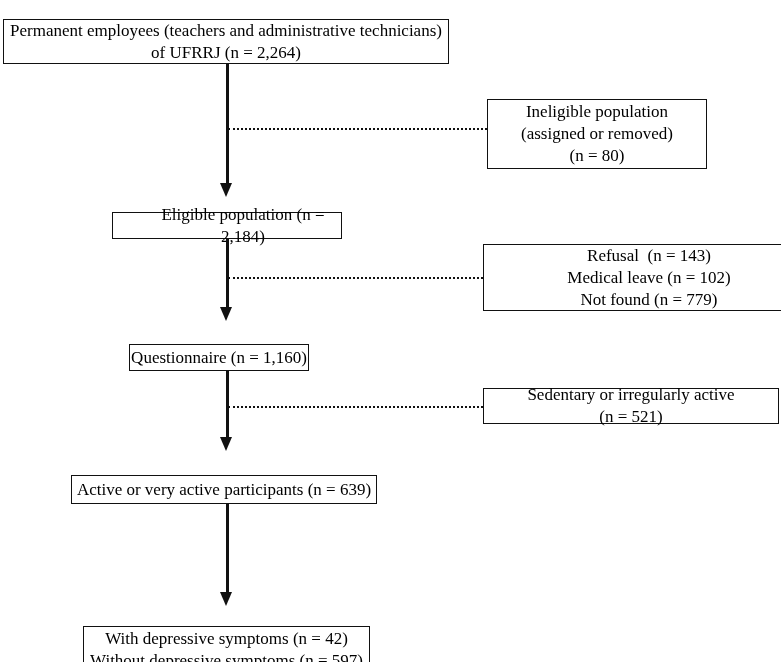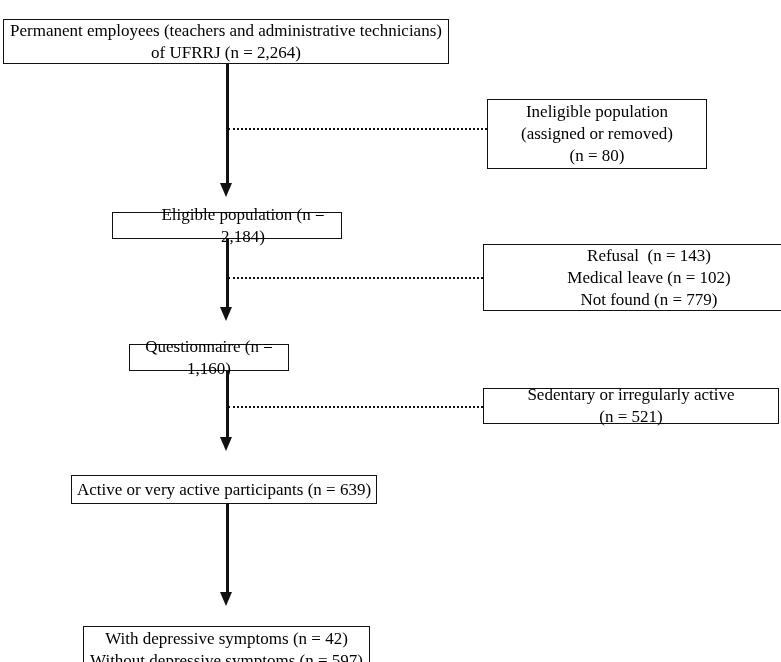--- a/index.html
+++ b/index.html
@@ -50,21 +50,21 @@
     position: absolute;
     height: 0;
     border-top: 2px dotted #111111;
   }
 
   
   #node-permanent     { left: 3px;   top: 3px;   width: 446px; height: 45px; }
   #node-ineligible    { left: 487px; top: 83px;  width: 220px; height: 70px; }
   #node-eligible      { left: 112px; top: 196px; width: 230px; height: 27px; padding-left: 32px; }
   #node-exclusions    { left: 483px; top: 228px; width: 332px; height: 67px; }
-  #node-questionnaire { left: 129px; top: 328px; width: 160px; height: 27px; }
+  #node-questionnaire { left: 129px; top: 328px; width: 180px; height: 27px; text-align: right; }
   #node-sedentary     { left: 483px; top: 372px; width: 296px; height: 36px; }
   #node-active        { left: 71px;  top: 459px; width: 306px; height: 29px; }
   #node-outcome       { left: 83px;  top: 610px; width: 287px; height: 47px; }
 
   
   #arrow1-line { left: 226px; top: 48px;  height: 121px; }
   #arrow1-head { left: 220px; top: 167px; }
   #arrow2-line { left: 226px; top: 223px; height: 70px; }
   #arrow2-head { left: 220px; top: 291px; }
   #arrow3-line { left: 226px; top: 355px; height: 68px; }

